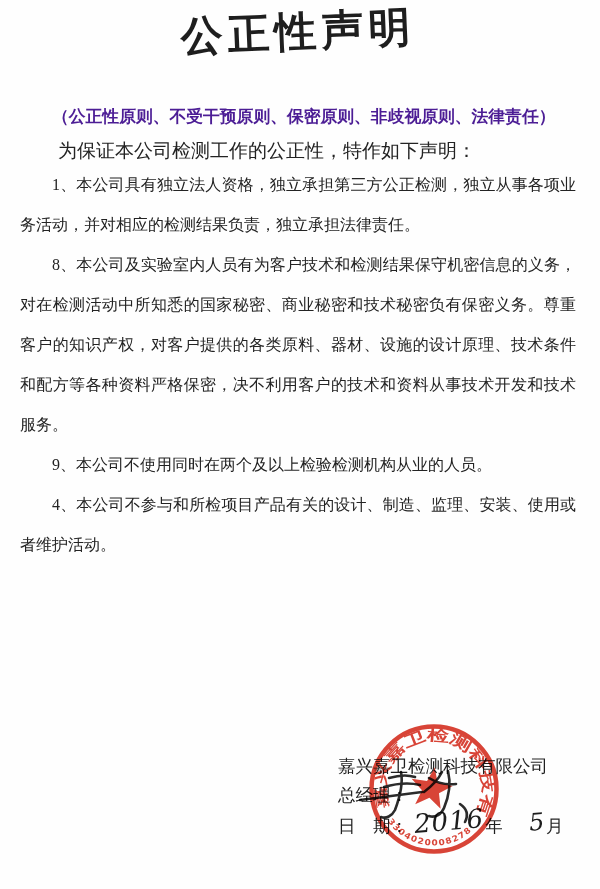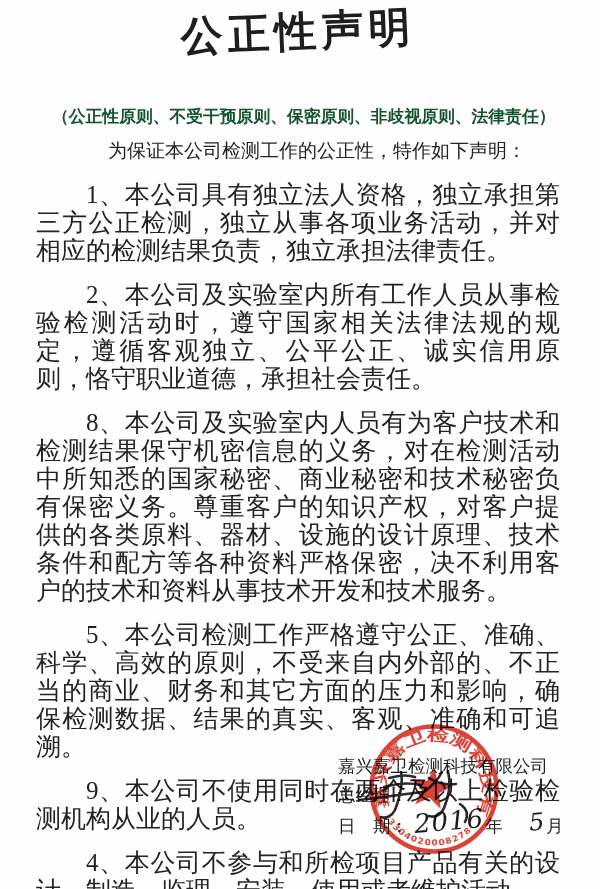--- a/index.html
+++ b/index.html
@@ -22,33 +22,32 @@
     transform:rotate(-2.4deg);
     color:#1e1e1e;
   }
   .principles{
     margin:49px 0 0 0;
     font-weight:bold;
     font-size:16.8px;
     line-height:24px;
     text-indent:32px;
     white-space:nowrap;
-    color:#14532d;
+    color:#4c1d95;
   }
   .intro{
     margin:8px 0 0 0;
     font-size:19px;
     line-height:28px;
     text-indent:2em;
-    text-align:center;
   }
   .para{
-    margin:16px;
-    font-size:25px;
-    line-height:28px;
+    margin:0;
+    font-size:16px;
+    line-height:40px;
     text-indent:2em;
     text-align:justify;
   }
   .signoff{
     position:absolute;
     left:338px;top:752px;
     font-size:17.5px;
     line-height:28.5px;
     color:#1f1f1f;
     white-space:nowrap;
@@ -83,23 +82,21 @@
 
 <div class="page">
 
   <h1 class="title">公正性声明</h1>
 
   <p class="principles">（公正性原则、不受干预原则、保密原则、非歧视原则、法律责任）</p>
 
   <p class="intro">为保证本公司检测工作的公正性，特作如下声明：</p>
 
   <p class="para">1、本公司具有独立法人资格，独立承担第三方公正检测，独立从事各项业务活动，并对相应的检测结果负责，独立承担法律责任。</p>
-  <p class="para">2、本公司及实验室内所有工作人员从事检验检测活动时，遵守国家相关法律法规的规定，遵循客观独立、公平公正、诚实信用原则，恪守职业道德，承担社会责任。</p>
   <p class="para">8、本公司及实验室内人员有为客户技术和检测结果保守机密信息的义务，对在检测活动中所知悉的国家秘密、商业秘密和技术秘密负有保密义务。尊重客户的知识产权，对客户提供的各类原料、器材、设施的设计原理、技术条件和配方等各种资料严格保密，决不利用客户的技术和资料从事技术开发和技术服务。</p>
-  <p class="para">5、本公司检测工作严格遵守公正、准确、科学、高效的原则，不受来自内外部的、不正当的商业、财务和其它方面的压力和影响，确保检测数据、结果的真实、客观、准确和可追溯。</p>
   <p class="para">9、本公司不使用同时在两个及以上检验检测机构从业的人员。</p>
   <p class="para">4、本公司不参与和所检项目产品有关的设计、制造、监理、安装、使用或者维护活动。</p>
 
   <div class="signoff">
     <div class="company">嘉兴嘉卫检测科技有限公司</div>
     <div class="gm-line">
       <span>总经理：</span>
     </div>
     <div class="date-line">
       <span>日　期：</span>

